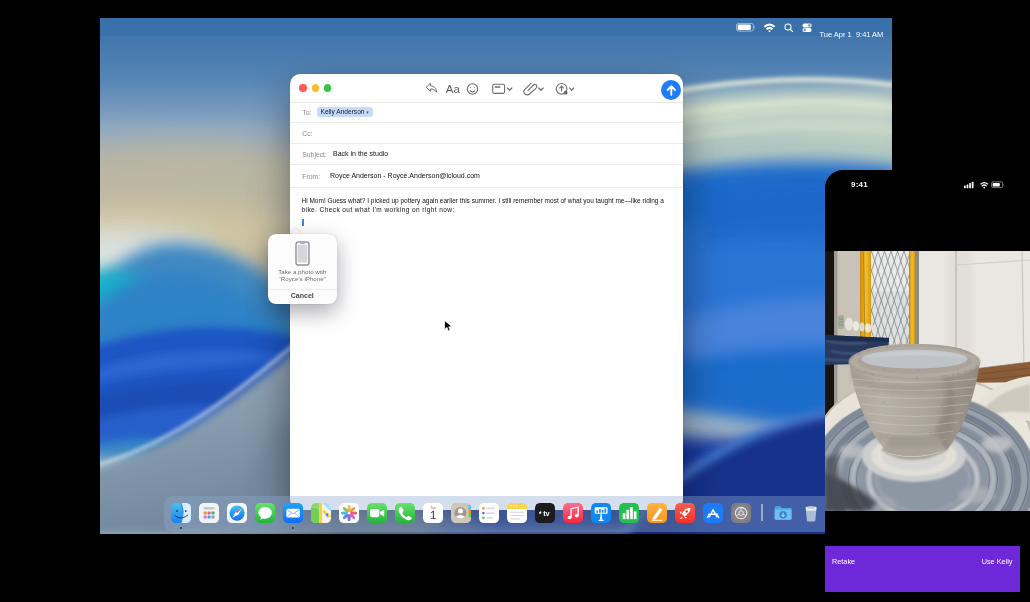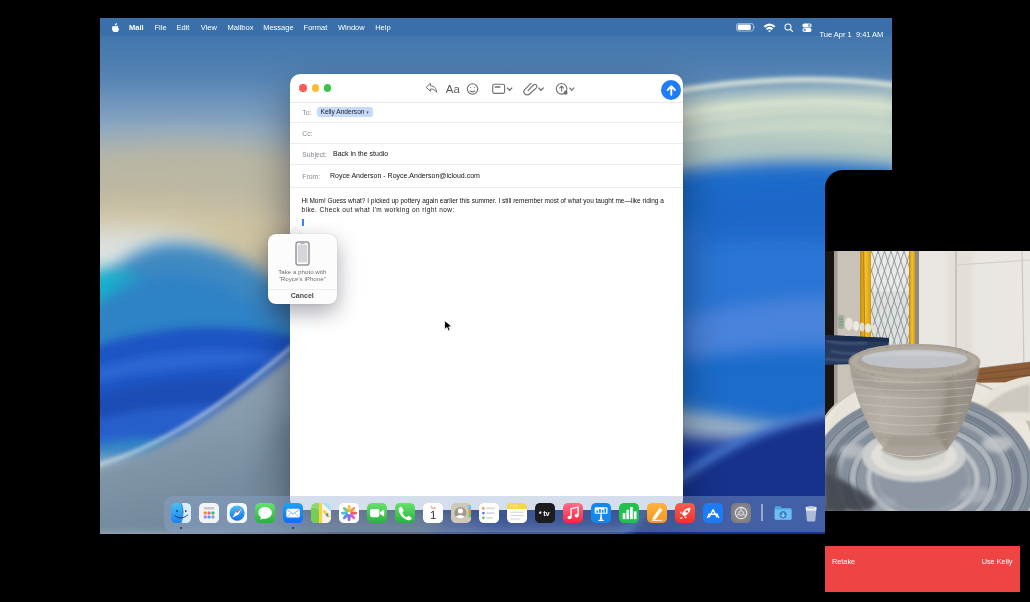--- a/index.html
+++ b/index.html
@@ -27,21 +27,21 @@
     box-shadow:0 8px 22px rgba(0,0,30,0.35), 0 0 1px rgba(0,0,0,0.25);}
   
   #dock{position:absolute;left:63.5px;top:478px;width:762px;height:36px;border-radius:9px;
     background:rgba(142,168,208,0.38);}
   .di{position:absolute;top:484.5px;width:20.2px;height:20.2px;border-radius:4.6px;overflow:hidden;}
   
   #phone{position:absolute;left:825px;top:170px;width:205px;height:432px;background:#000;
     border-top-left-radius:18px;}
   #pstatus{position:absolute;left:0;top:0;width:205px;height:30px;color:#fff;}
   #photo{position:absolute;left:0px;top:81px;width:205px;height:260px;overflow:hidden;}
-  #pbar{position:absolute;left:0px;top:376px;width:195px;height:46px;background:#ef4444;color:#fff;
+  #pbar{position:absolute;left:0px;top:376px;width:195px;height:46px;background:#6d28d9;color:#fff;
     font-size:7.3px;}
 </style>
 </head>
 <body>
 <div id="stage">
   <div id="desktop">
     <svg id="wall" width="792" height="516" xmlns="http://www.w3.org/2000/svg">
       <defs>
         <linearGradient id="sky" x1="0" y1="0" x2="0" y2="1">
           <stop offset="0" stop-color="#3a70a9"></stop>
@@ -112,34 +112,20 @@
 
       <path d="M204,326 Q168,356 132,382 Q82,418 32,440 Q6,449 -10,453 L-10,516 L330,516 Q280,470 240,400 Q225,360 204,326 Z" fill="url(#grayzone)" filter="url(#b4)"></path>
       <path d="M180,400 Q260,470 340,500 L340,516 L120,516 Z" fill="#74899d" filter="url(#b8)" opacity="0.9"></path>
         <path d="M240,430 Q300,480 380,505 L380,516 L200,516 Z" fill="#7e93a6" filter="url(#b8)" opacity="0.55"></path>
 
       <ellipse cx="801" cy="666" rx="332" ry="282" fill="#4a7ace" filter="url(#b4)"></ellipse>
       <ellipse cx="803" cy="672" rx="330" ry="280" fill="#16338b" filter="url(#b4)"></ellipse>
 
       <rect width="792" height="18" fill="#3a70a9" opacity="0.85"></rect>
     </svg>
-    <div id="menubar">
-      <svg style="position:absolute;left:11px;top:4.5px;" width="9" height="9" viewBox="0 0 14 15">
-        <path fill="#fff" d="M9.4,0.2 C8.4,0.3 7.3,0.9 6.7,1.7 C6.2,2.4 5.7,3.5 5.9,4.5 C7,4.6 8.1,3.9 8.7,3.1 C9.3,2.3 9.7,1.2 9.4,0.2 Z M7,5.6 C5.9,5.6 5.3,4.9 4.1,4.9 C2.6,4.9 1,6.1 1,8.6 C1,11.7 3.2,15 4.9,15 C5.8,15 6.1,14.5 7.2,14.5 C8.3,14.5 8.5,15 9.5,15 C11.2,15 13,11.7 13,9.2 C13,9.1 10.9,8.3 10.9,6.9 C10.9,5.7 12.1,5.1 12.2,5 C11.5,4 10.4,4.9 10.2,4.9 C9.1,4.9 8.1,5.6 7,5.6 Z"></path>
-      </svg>
-      <span class="m b" style="position:absolute;left:29px;top:4.6px;">Mail</span>
-      <span class="m" style="position:absolute;left:54.5px;top:4.6px;">File</span>
-      <span class="m" style="position:absolute;left:76.4px;top:4.6px;">Edit</span>
-      <span class="m" style="position:absolute;left:100.7px;top:4.6px;">View</span>
-      <span class="m" style="position:absolute;left:127.6px;top:4.6px;">Mailbox</span>
-      <span class="m" style="position:absolute;left:163.2px;top:4.6px;">Message</span>
-      <span class="m" style="position:absolute;left:203.6px;top:4.6px;">Format</span>
-      <span class="m" style="position:absolute;left:238px;top:4.6px;">Window</span>
-      <span class="m" style="position:absolute;left:275.2px;top:4.6px;">Help</span>
-    </div>
     <div id="mb-right">
       <svg style="position:absolute;left:636px;top:5.2px;" width="21" height="8.5" viewBox="0 0 21 8.5">
         <rect x="0.4" y="0.4" width="17" height="7.7" rx="2.2" fill="none" stroke="#fff" stroke-width="0.8" opacity="0.65"></rect>
         <rect x="1.6" y="1.6" width="13.2" height="5.3" rx="1.2" fill="#fff"></rect>
         <path d="M18.3,2.6 Q19.6,4.2 18.3,5.9 Z" fill="#fff" opacity="0.65"></path>
       </svg>
       <svg style="position:absolute;left:663px;top:4.6px;" width="13" height="9.5" viewBox="0 0 13 9.5">
         <g fill="#fff">
             <path d="M0.6,3.1 Q6.5,-2 12.4,3.1 L11,4.6 Q6.5,0.8 2,4.6 Z"></path>
         <path d="M2.8,5.4 Q6.5,2.3 10.2,5.4 L8.8,6.9 Q6.5,5.1 4.2,6.9 Z"></path>
@@ -437,20 +423,39 @@
         <path d="M14,14 L46,14 L42.5,52 Q42.3,55 39,55 L21,55 Q17.7,55 17.5,52 Z" fill="rgba(225,232,240,0.68)"></path>
         <path d="M14,14 L46,14 L45.2,23 L14.8,23 Z" fill="rgba(245,249,252,0.75)"></path>
         <ellipse cx="30" cy="14" rx="16" ry="4.5" fill="rgba(248,251,253,0.9)"></ellipse>
         <ellipse cx="30" cy="14" rx="12.5" ry="3" fill="rgba(190,200,212,0.9)"></ellipse>
       </svg>
       <div style="position:absolute;left:80px;top:509px;width:2.4px;height:2.4px;border-radius:50%;background:#20324e;"></div>
       <div style="position:absolute;left:192px;top:509px;width:2.4px;height:2.4px;border-radius:50%;background:#20324e;"></div>
 
   </div>
   <div id="phone">
+    <div id="pstatus">
+        <span style="position:absolute;left:26px;top:10px;font-size:8px;font-weight:bold;letter-spacing:0.2px;">9:41</span>
+      <svg style="position:absolute;left:139px;top:11px;" width="40" height="8" viewBox="0 0 40 8">
+        <g fill="#fff">
+          <rect x="0" y="4.6" width="1.7" height="2.6" rx="0.5"></rect>
+          <rect x="2.6" y="3.4" width="1.7" height="3.8" rx="0.5"></rect>
+          <rect x="5.2" y="2.1" width="1.7" height="5.1" rx="0.5"></rect>
+          <rect x="7.8" y="0.8" width="1.7" height="6.4" rx="0.5"></rect>
+        </g>
+        <g fill="none" stroke="#fff" stroke-linecap="round">
+          <path d="M16.9,2.9 Q20.2,0.2 23.5,2.9" stroke-width="1.3"></path>
+          <path d="M18.2,4.8 Q20.2,3.2 22.2,4.8" stroke-width="1.3"></path>
+        </g>
+        <circle cx="20.2" cy="6.6" r="0.9" fill="#fff"></circle>
+        <rect x="27.5" y="0.8" width="11.2" height="5.8" rx="1.6" fill="none" stroke="#fff" stroke-width="0.8" opacity="0.6"></rect>
+        <rect x="28.6" y="1.9" width="7.2" height="3.6" rx="0.8" fill="#fff"></rect>
+        <path d="M39.3,2.7 Q40.3,3.7 39.3,4.7 Z" fill="#fff" opacity="0.6"></path>
+      </svg>
+      </div>
     <div id="photo"><svg width="205" height="260" viewBox="0 0 205 260" xmlns="http://www.w3.org/2000/svg">
           <defs>
             <linearGradient id="yel" x1="0" y1="0" x2="1" y2="0">
               <stop offset="0" stop-color="#c8870a"></stop>
               <stop offset="0.5" stop-color="#f2c12d"></stop>
               <stop offset="1" stop-color="#d89b12"></stop>
             </linearGradient>
             <linearGradient id="potv" x1="0" y1="0" x2="1" y2="0">
               <stop offset="0" stop-color="#aba399"></stop>
               <stop offset="0.25" stop-color="#b8b1a7"></stop>

